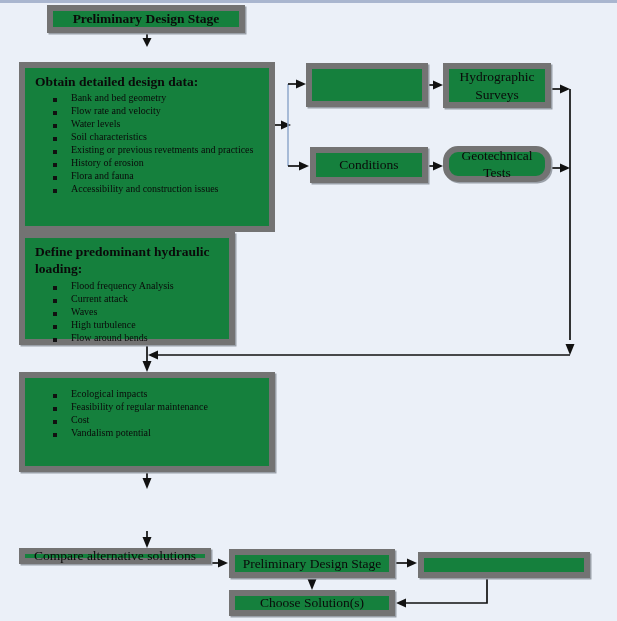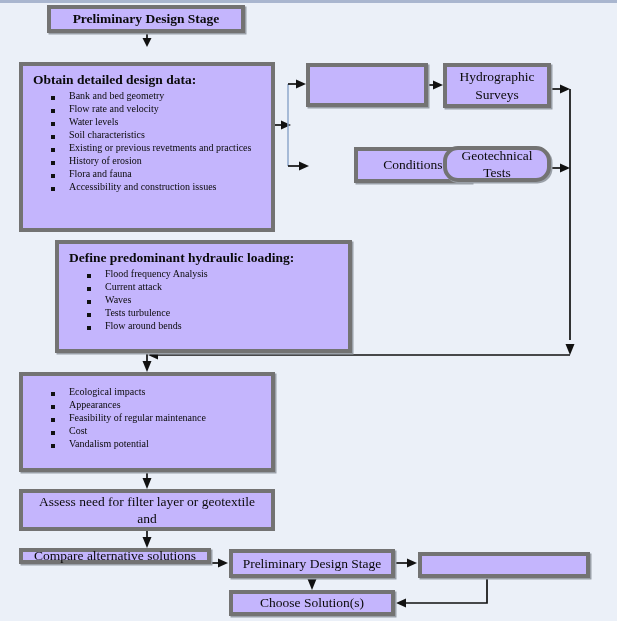--- a/index.html
+++ b/index.html
@@ -11,22 +11,22 @@
     position:relative;
   }
   #topborder {
     position:absolute; left:0; top:0; width:617px; height:3px;
     background:#a9b6cf;
   }
   #canvas { position:absolute; left:0; top:0; width:617px; height:621px; }
 
   .box {
     position:absolute;
-    background:#c4b5fd;
-    border:4px solid #737373;
+    background:#15803d;
+    border:6px solid #737373;
     box-sizing:border-box;
     font-size:13.5px;
     color:#0a0a0a;
     line-height:1.28;
   }
   .box.shadow { box-shadow:1.5px 1.5px 0 #9aa0a8; }
   .box.center {
     display:flex; align-items:center; justify-content:center; text-align:center;
   }
   .box.pad { padding:5px 8px; }
@@ -135,44 +135,40 @@
       <li>Flow rate and velocity</li>
       <li>Water levels</li>
       <li>Soil characteristics</li>
       <li>Existing or previous revetments and practices</li>
       <li>History of erosion</li>
       <li>Flora and fauna</li>
       <li>Accessibility and construction issues</li>
     </ul>
   </div>
 
-  <div class="box pad shadow" style="left:19px; top:240px; width:297px; height:113px;margin-left:36px;">
+  <div class="box pad shadow" style="left:19px; top:232px; width:216px; height:113px;">
     <span class="hdr">Define predominant hydraulic loading:</span>
     <ul class="blist">
       <li>Flood frequency Analysis</li>
       <li>Current attack</li>
       <li>Waves</li>
-      <li>Tests turbulence</li>
+      <li>High turbulence</li>
       <li>Flow around bends</li>
     </ul>
   </div>
 
   <div class="box pad shadow" style="left:19px; top:372px; width:256px; height:100px; padding-top:9px;">
     <ul class="blist">
       <li>Ecological impacts</li>
-      <li>Appearances</li>
       <li>Feasibility of regular maintenance</li>
       <li>Cost</li>
       <li>Vandalism potential</li>
     </ul>
   </div>
 
-  <div class="box center" style="left:19px; top:489px; width:256px; height:42px; padding:0 8px;">
-    <span>Assess need for filter layer or geotextile and</span>
-  </div>
 
   <div class="box center shadow" style="left:19px; top:548px; width:192px; height:16px;">
     <span>Compare alternative solutions</span>
   </div>
 
   <div class="box center shadow" style="left:229px; top:549px; width:166px; height:29px;">
     <span>Preliminary Design Stage</span>
   </div>
 
   <div class="box center shadow" style="left:229px; top:590px; width:166px; height:26px;text-align:center;">
@@ -180,21 +176,21 @@
   </div>
 
   <div class="box center shadow" style="left:418px; top:552px; width:172px; height:26px;">
     <span></span>
   </div>
 
   <div class="box center shadow" style="left:306px; top:63px; width:122px; height:44px;">
     <span></span>
   </div>
 
-  <div class="box center shadow" style="left:310px; top:147px; width:118px; height:36px;margin-left:44px;">
+  <div class="box center shadow" style="left:310px; top:147px; width:118px; height:36px;">
     <span>Conditions</span>
   </div>
 
   <div class="box center shadow" style="left:443px; top:63px; width:108px; height:45px;">
     <span>Hydrographic Surveys</span>
   </div>
 
   <div class="box center shadow" style="left:443px; top:146px; width:108px; height:36px;border-radius:15px;">
     <span>Geotechnical Tests</span>
   </div>

